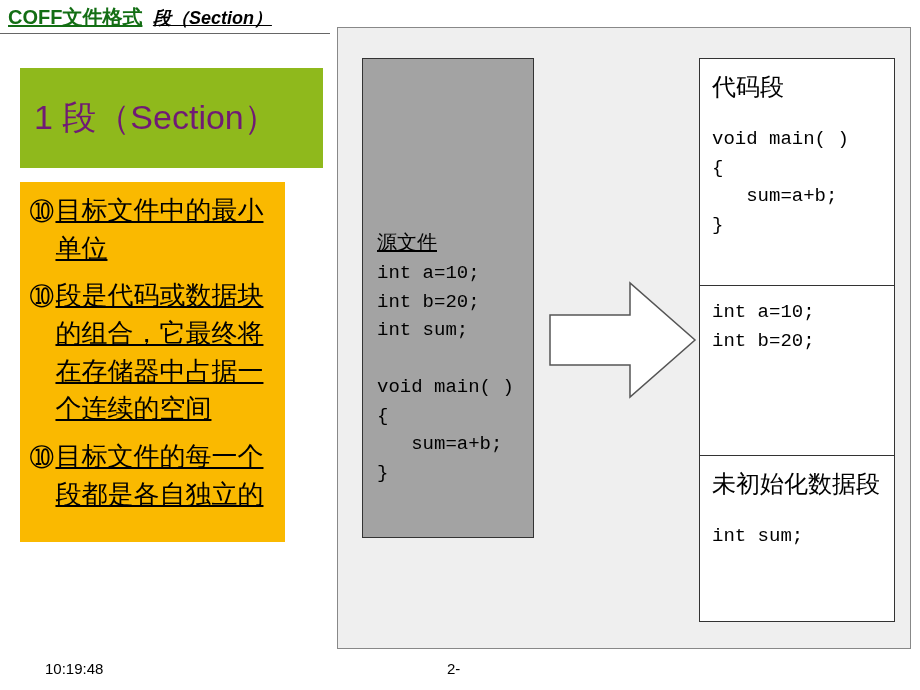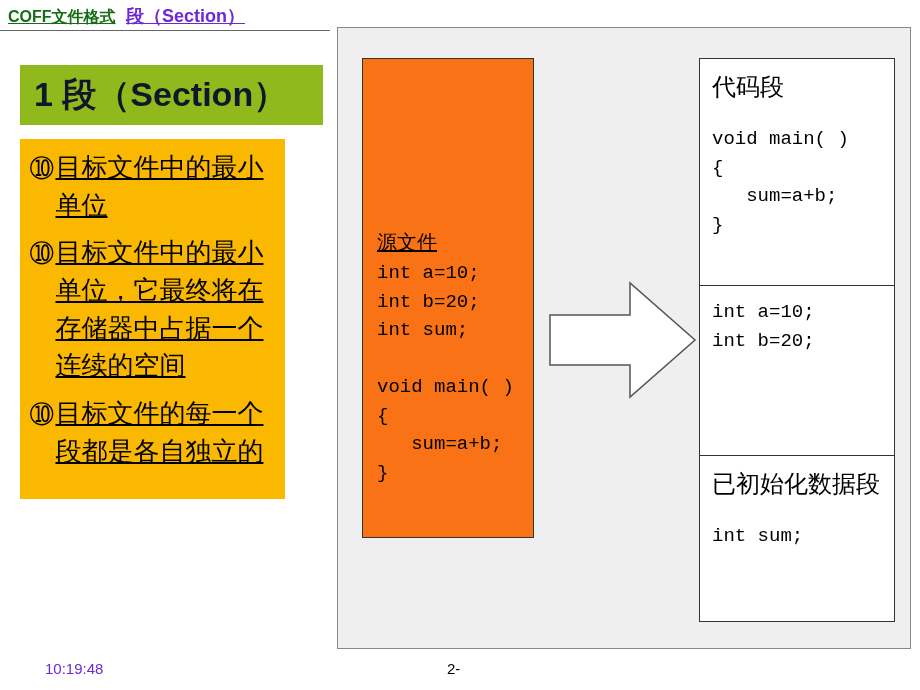--- a/index.html
+++ b/index.html
@@ -10,32 +10,32 @@
     font-family: "Microsoft YaHei", Arial, sans-serif;
     position: relative;
     overflow: hidden;
   }
   .breadcrumb {
     padding: 4px 8px 2px 8px;
     border-bottom: 1px solid #666;
     width: 330px;
   }
   .breadcrumb a { text-decoration: underline; font-weight: bold; }
-  .bc1 { color: #136e14; font-size: 16px; }
-  .bc2 { color: #6d28d9; font-size: 18px; margin-left: 6px; }
+  .bc1 { color: #136e14; font-size: 20px; }
+  .bc2 { color: #000000; font-size: 18px; margin-left: 6px; font-style: italic; }
 
   .title-banner {
     background: #8fb91c;
     width: 303px;
-    height: 60px;
+    height: 100px;
     margin: 34px 0 0 20px;
     display: flex;
     align-items: center;
-    color: #0f172a;
-    font-weight: bold;
+    color: #701a75;
+    font-weight: normal;
     font-size: 34px;
     padding-left: 14px;
   }
 
   .yellow-box {
     background: #fab900;
     width: 265px;
     margin: 14px 0 0 20px;
     padding: 10px 4px 18px 10px;
     color: #000;
@@ -55,21 +55,21 @@
     background: #efefef;
     border: 1px solid #888;
   }
 
   .source-box {
     position: absolute;
     left: 24px;
     top: 30px;
     width: 172px;
     height: 480px;
-    background: #f97316;
+    background: #a3a3a3;
     border: 1px solid #333;
     padding: 120px 26px 14px 14px;
   }
   .source-title {
     position: absolute;
     top: 170px;
     left: 14px;
     text-decoration: underline;
     font-family: SimSun, serif;
     font-size: 20px;
@@ -125,21 +125,21 @@
   }
   .seg-code { height: 228px; }
   .seg-init { height: 170px; border-top: none; }
   .seg-uninit { height: 166px; border-top: none; }
 
   .footer-time {
     position: absolute;
     left: 45px;
     top: 660px;
     font-size: 15px;
-    color: #6d28d9;
+    color: #000000;
     font-family: Arial, sans-serif;
   }
   .footer-page {
     position: absolute;
     left: 447px;
     top: 660px;
     font-size: 15px;
     color: #000;
     font-family: Arial, sans-serif;
   }
@@ -156,21 +156,21 @@
   <span>1 段（Section）</span>
 </div>
 
 <div class="yellow-box">
   <div class="item">
     <span class="bullet">➉</span>
     <span class="txt">目标文件中的最小单位</span>
   </div>
   <div class="item">
     <span class="bullet">➉</span>
-    <span class="txt">目标文件中的最小单位，它最终将在存储器中占据一个连续的空间</span>
+    <span class="txt">段是代码或数据块的组合，它最终将在存储器中占据一个连续的空间</span>
   </div>
   <div class="item">
     <span class="bullet">➉</span>
     <span class="txt">目标文件的每一个段都是各自独立的</span>
   </div>
 </div>
 
 <div class="diagram-frame">
 
   <div class="source-box">
@@ -197,21 +197,21 @@
       <pre>void main( )
 {
    sum=a+b;
 }</pre>
     </div>
     <div class="seg seg-init">
       <pre>int a=10;
 int b=20;</pre>
     </div>
     <div class="seg seg-uninit">
-      <div class="seg-title">已初始化数据段</div>
+      <div class="seg-title">未初始化数据段</div>
       <pre>int sum;</pre>
     </div>
   </div>
 
 </div>
 
 <div class="footer-time">10:19:48</div>
 <div class="footer-page">2-</div>
 
 </body></html>

